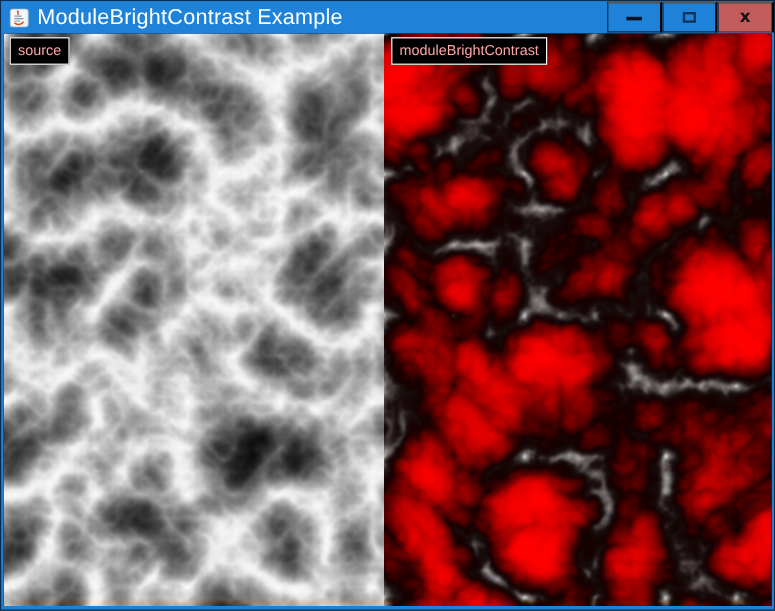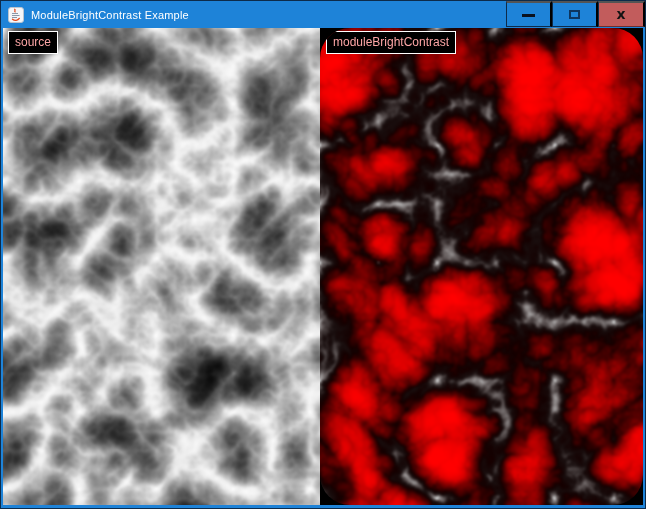--- a/index.html
+++ b/index.html
@@ -11,21 +11,21 @@
     box-shadow:inset 0 0 0 1px #0d2b4a;
     overflow:hidden;
   }
   .titlebar{
     position:absolute;top:1px;left:1px;right:1px;height:27px;
     background:#1e83d8;
     display:flex;align-items:center;
   }
   .app-icon{width:16px;height:16px;margin-left:7px;display:inline-block;flex:0 0 auto;}
   .title{
-    color:#ffffff;font-size:11px;margin-left:7px;white-space:nowrap;
+    color:#ffffff;font-size:18px;margin-left:7px;white-space:nowrap;
     letter-spacing:0.2px;
   }
   .controls{position:absolute;top:0;right:0;height:26px;display:flex;}
   .wbtn{
     width:46px;height:26px;display:flex;align-items:center;justify-content:center;
     border-left:1px solid #0d2b4a;border-bottom:1px solid #0d2b4a;
     background:#1e83d8;cursor:pointer;padding:0;
   }
   .wbtn.close{width:47px;background:#c25c5c;border-bottom-color:#6d2f2f;}
   .glyph-min{width:13px;height:3px;background:#0a1220;margin-top:2px;display:block;}
@@ -34,21 +34,21 @@
     font-size:14px;font-weight:bold;color:#131313;line-height:1;
     font-family:"DejaVu Sans","Liberation Sans",sans-serif;
     transform:translateY(-1px);display:block;
   }
   .content{
     position:absolute;top:28px;left:3px;width:640px;height:477px;
     display:flex;background:#000;
   }
   .panel{position:relative;height:477px;overflow:hidden;}
   .panel.left{width:317px;}
-  .panel.right{width:323px;border-radius:30px;}
+  .panel.right{width:323px;}
   .panel svg.noise{display:block;}
   .panel-label{
     position:absolute;top:3px;left:5px;
     background:#000000;border:1px solid #ffffff;color:#fca5a5;
     font-size:12px;line-height:1;padding:4px 6px 5px;
     white-space:nowrap;
   }
   .panel.right .panel-label{left:6px;}
 </style>
 </head>

